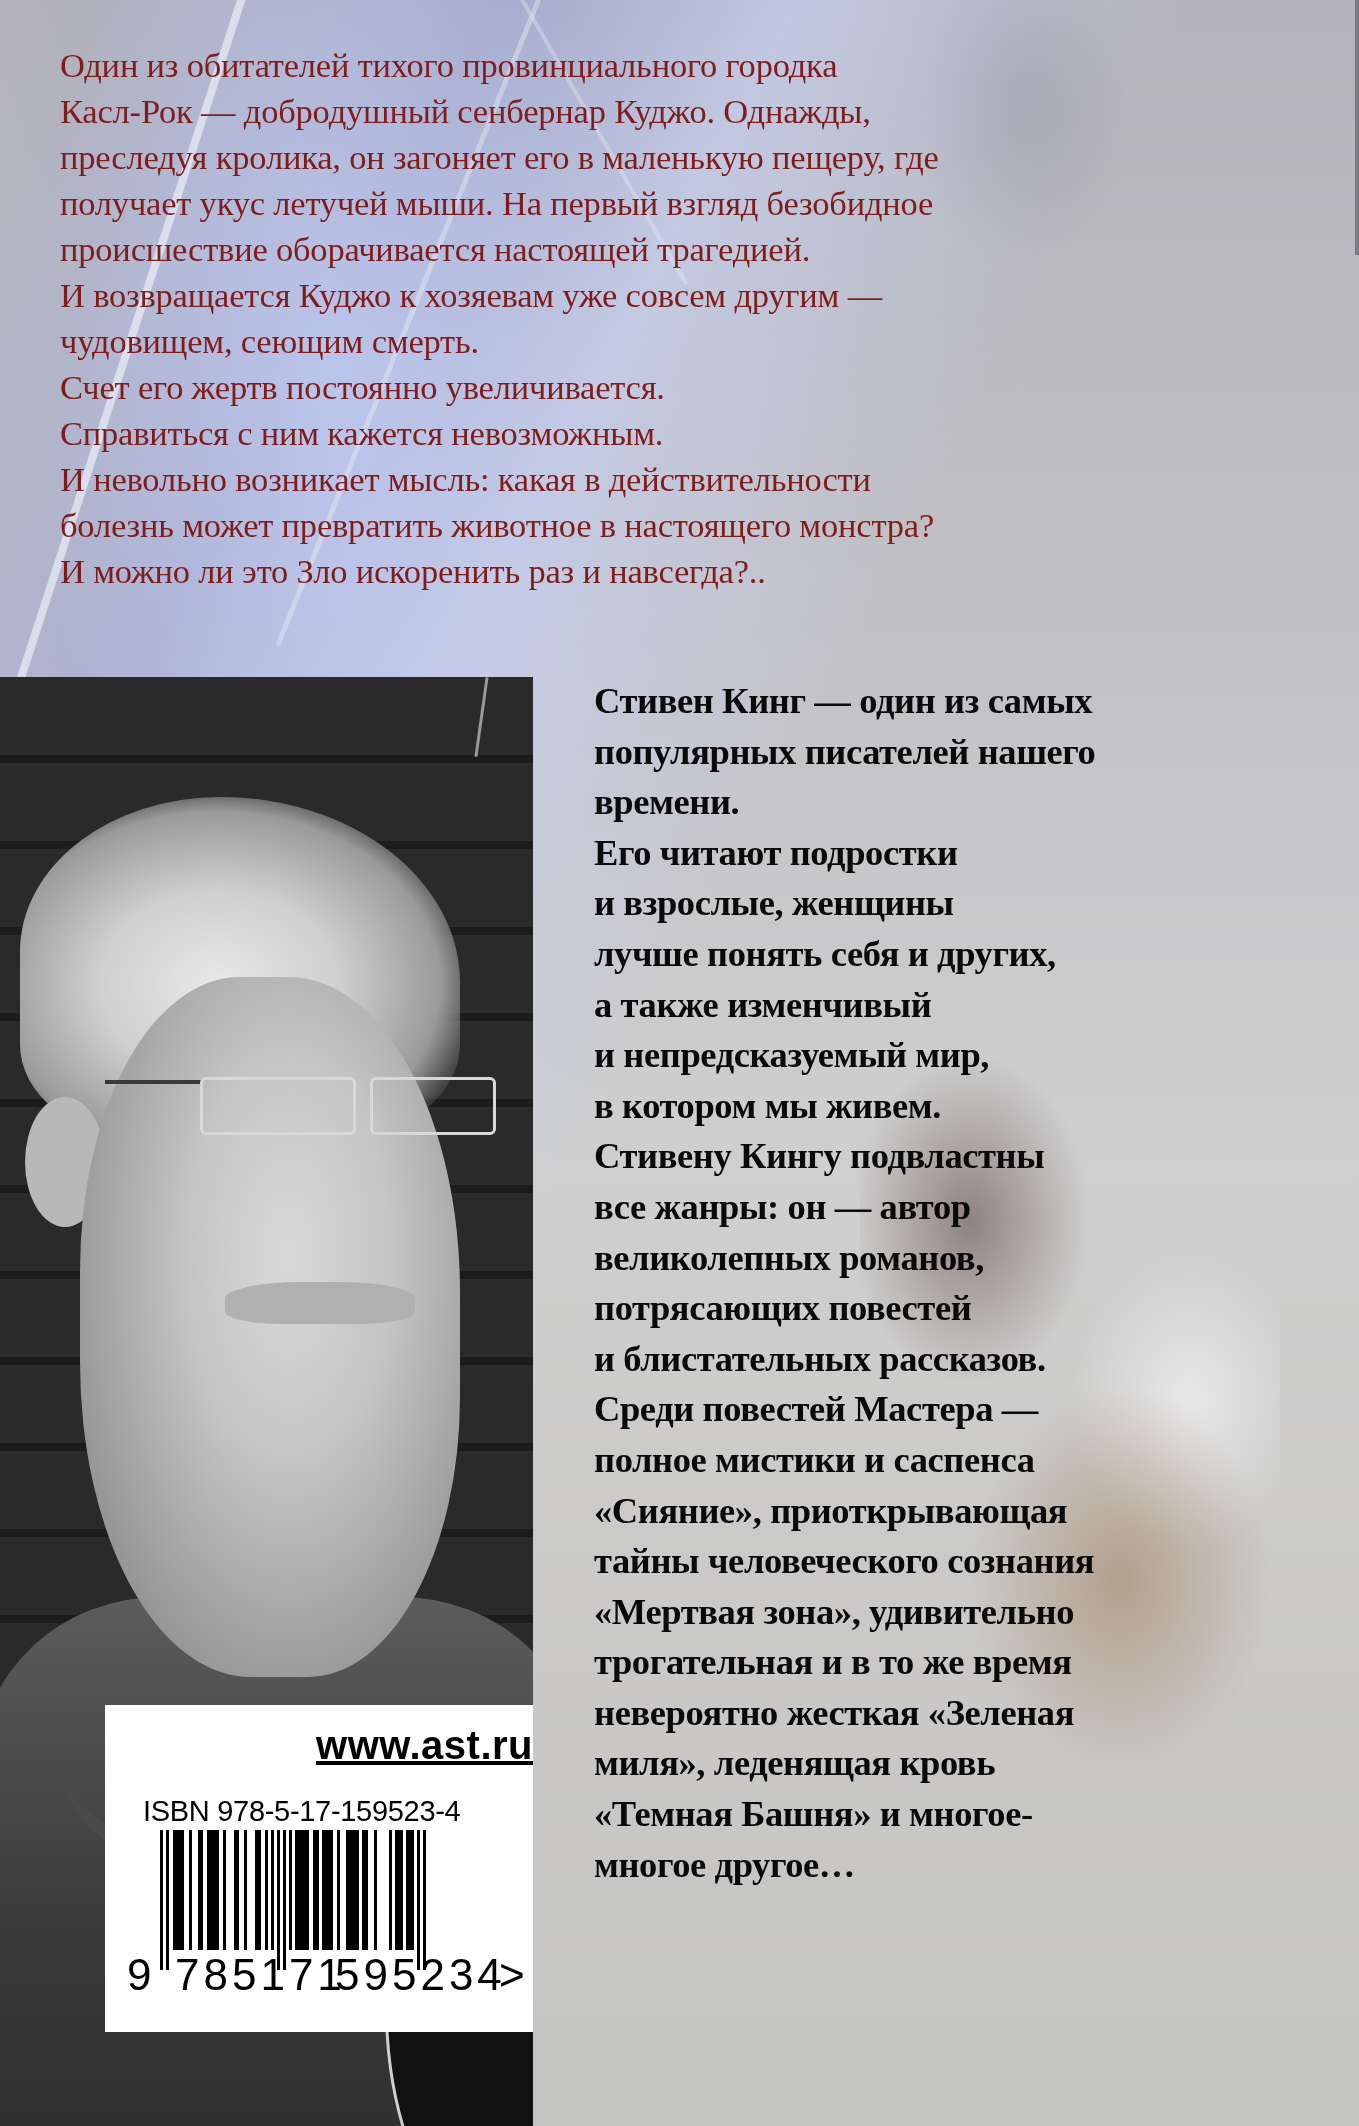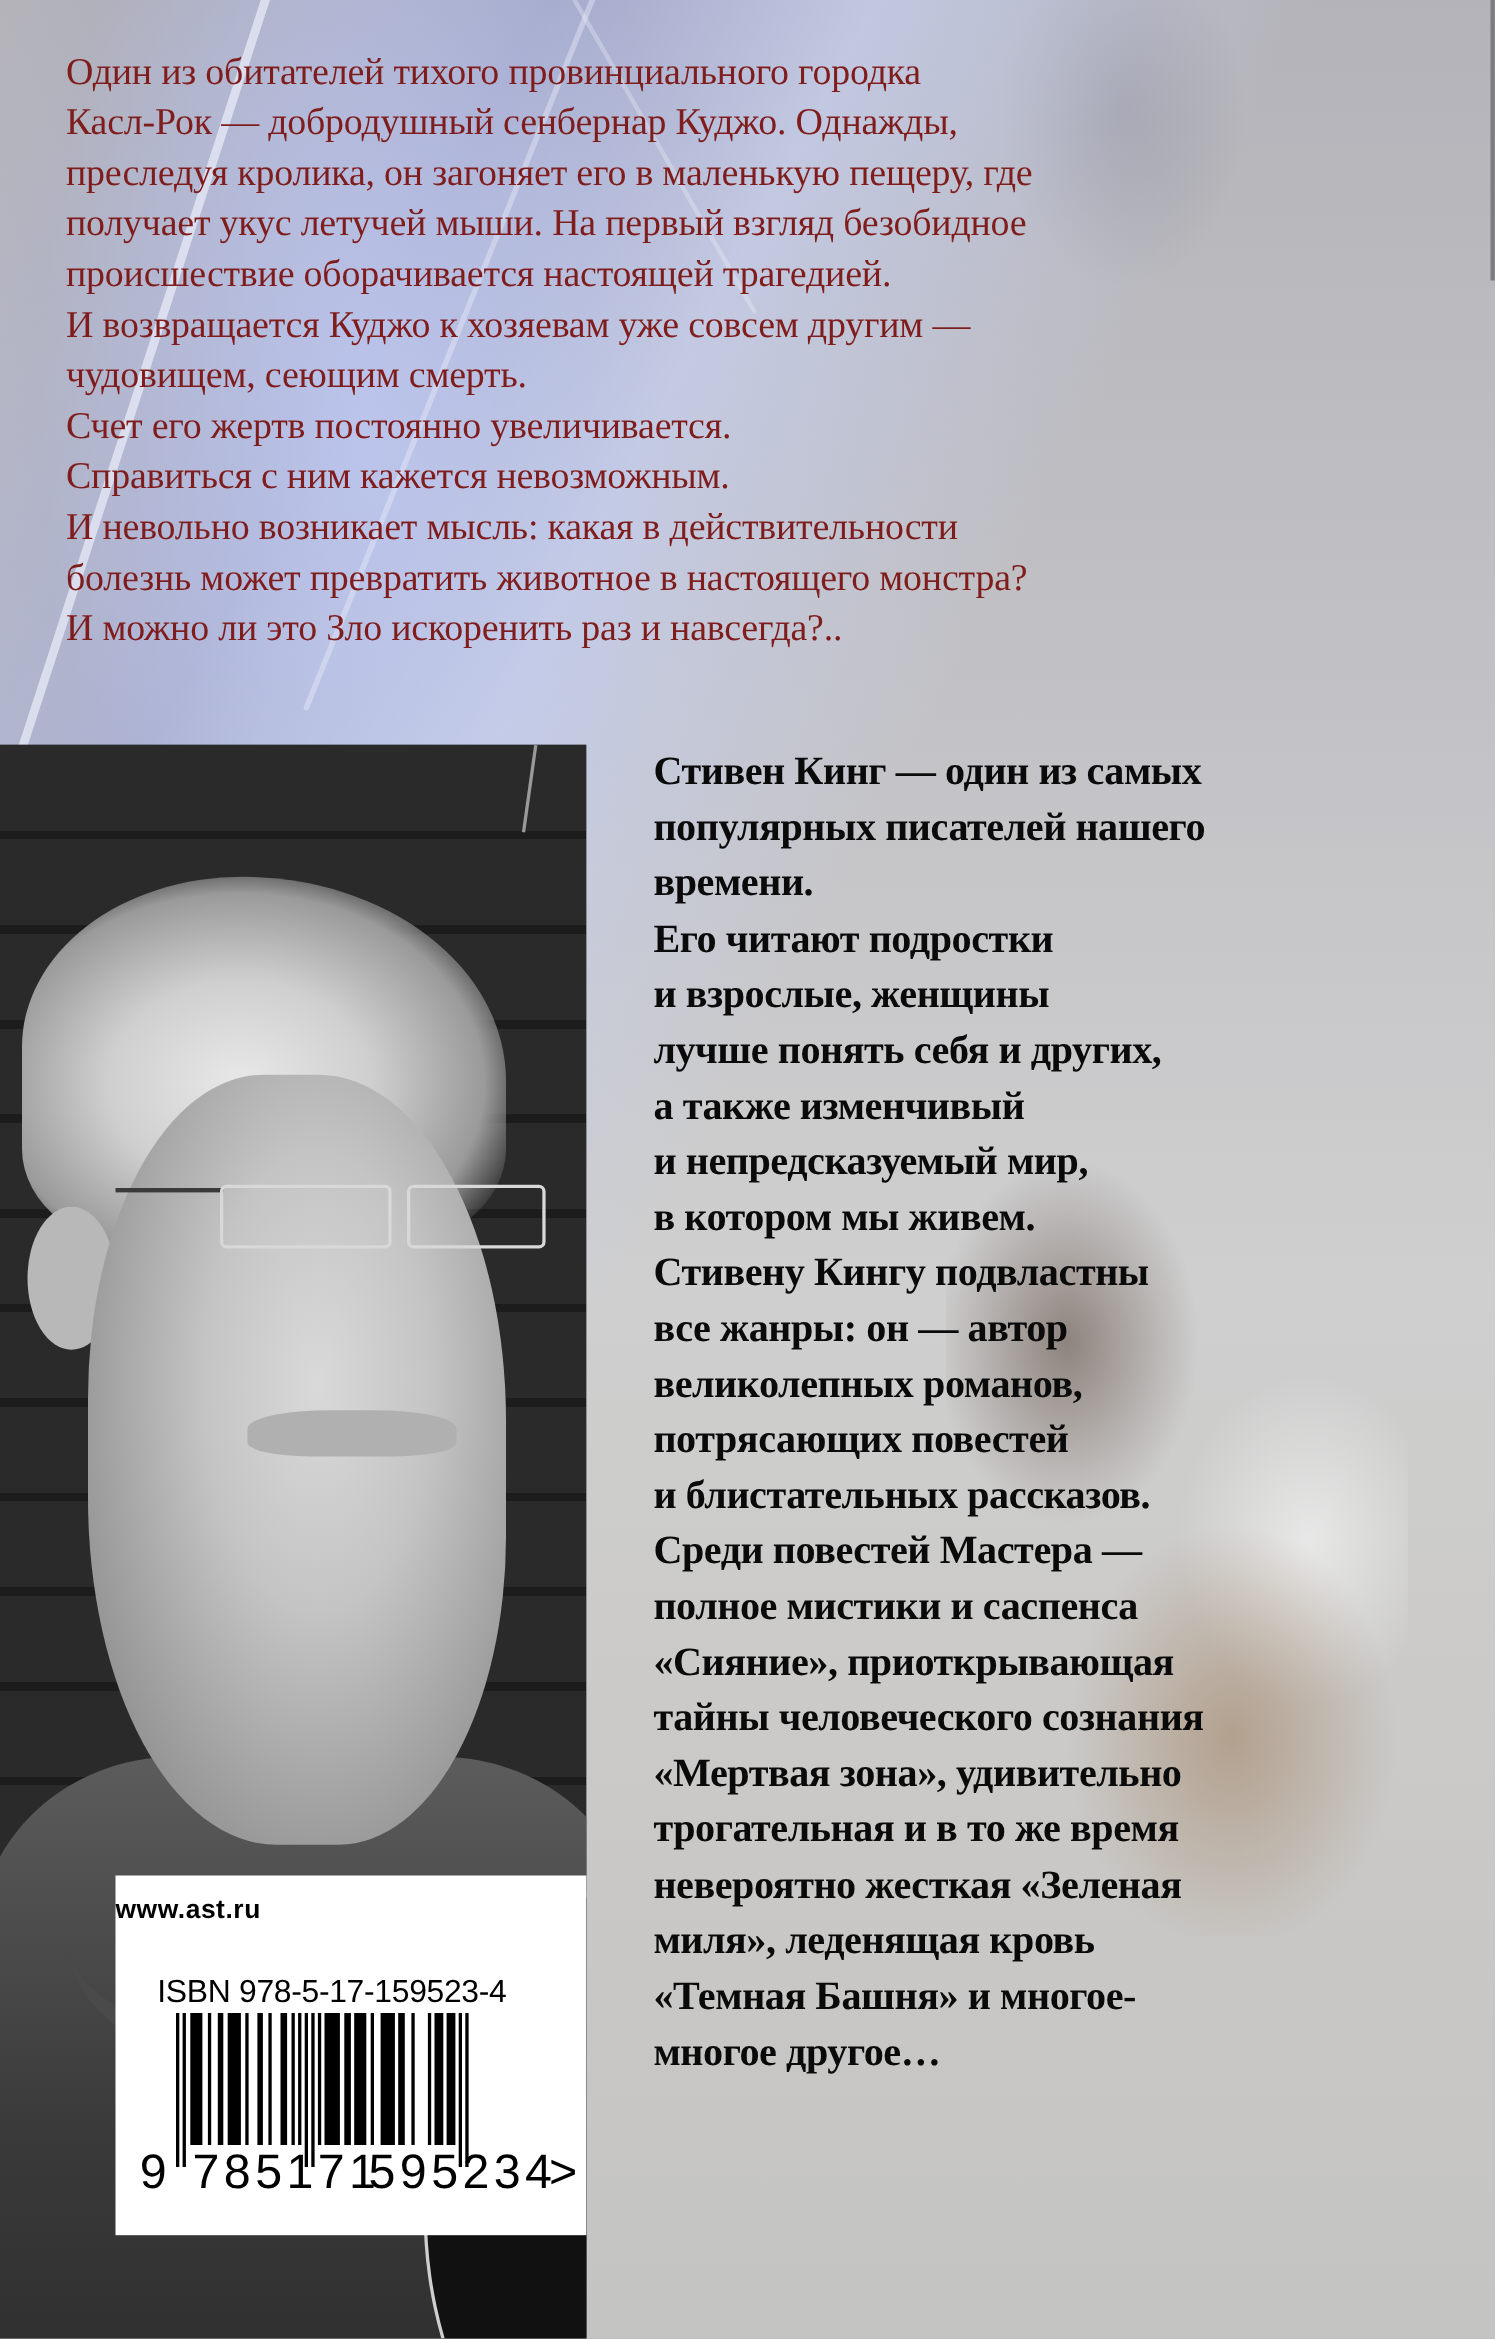--- a/index.html
+++ b/index.html
@@ -83,22 +83,22 @@
   }
   .photo .guitar-top {
     position: absolute; left: 480px; top: 0; width: 3px; height: 80px; background: #9a9a9a; transform: rotate(8deg);
   }
 
   .barcode-box {
     position: absolute; left: 105px; top: 1705px; width: 428px; height: 327px;
     background: #ffffff; font-family: "Liberation Sans", sans-serif; color: #000;
   }
   .barcode-box .url {
-    position: absolute; left: 0; right: 0; top: 18px; text-align: left;
-    font-size: 24px; font-weight: bold; letter-spacing: 0.5px;
+    position: absolute; left: 0; right: 0; top: 18px; text-align: right;
+    font-size: 40px; font-weight: bold; letter-spacing: 0.5px; text-decoration: underline;
   }
   .barcode-box .isbn {
     position: absolute; left: 38px; top: 90px; font-size: 29px; letter-spacing: -0.3px; white-space: nowrap;
   }
   .barcode-box .bars {
     position: absolute; left: 55px; top: 125px; width: 345px; height: 120px;
     display: flex; align-items: flex-start;
   }
   .barcode-box .bars span { display: block; background: #000; height: 120px; }
   .barcode-box .bars span.long { height: 140px; }

